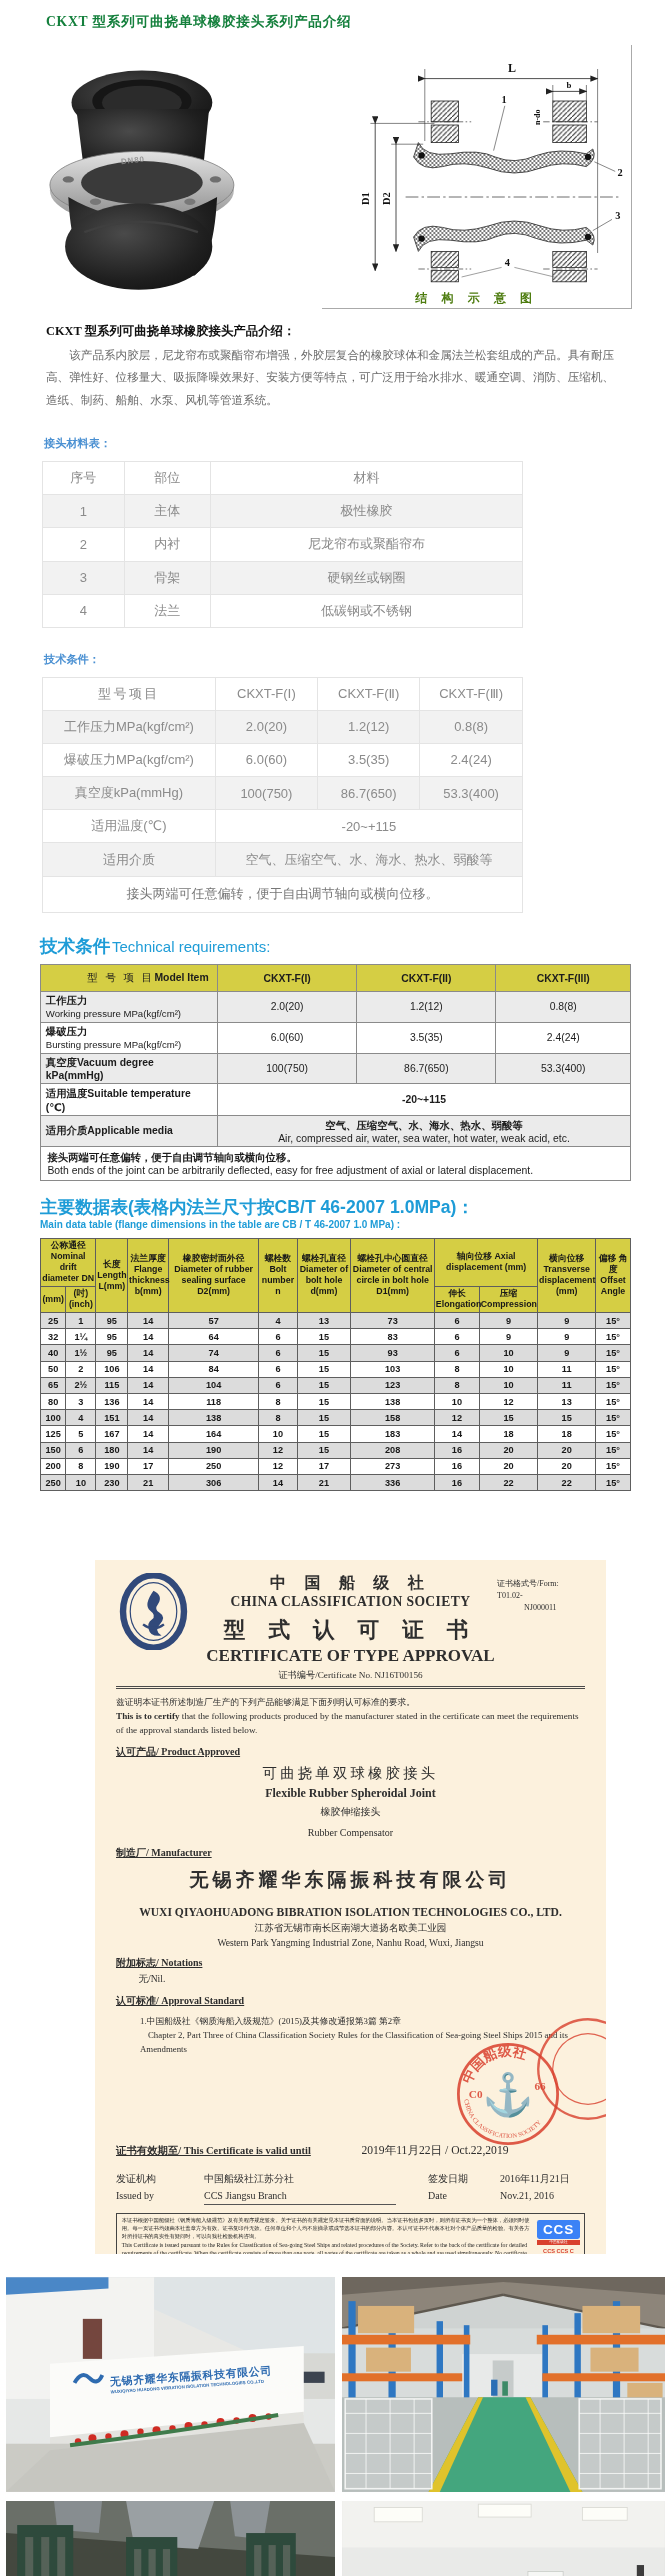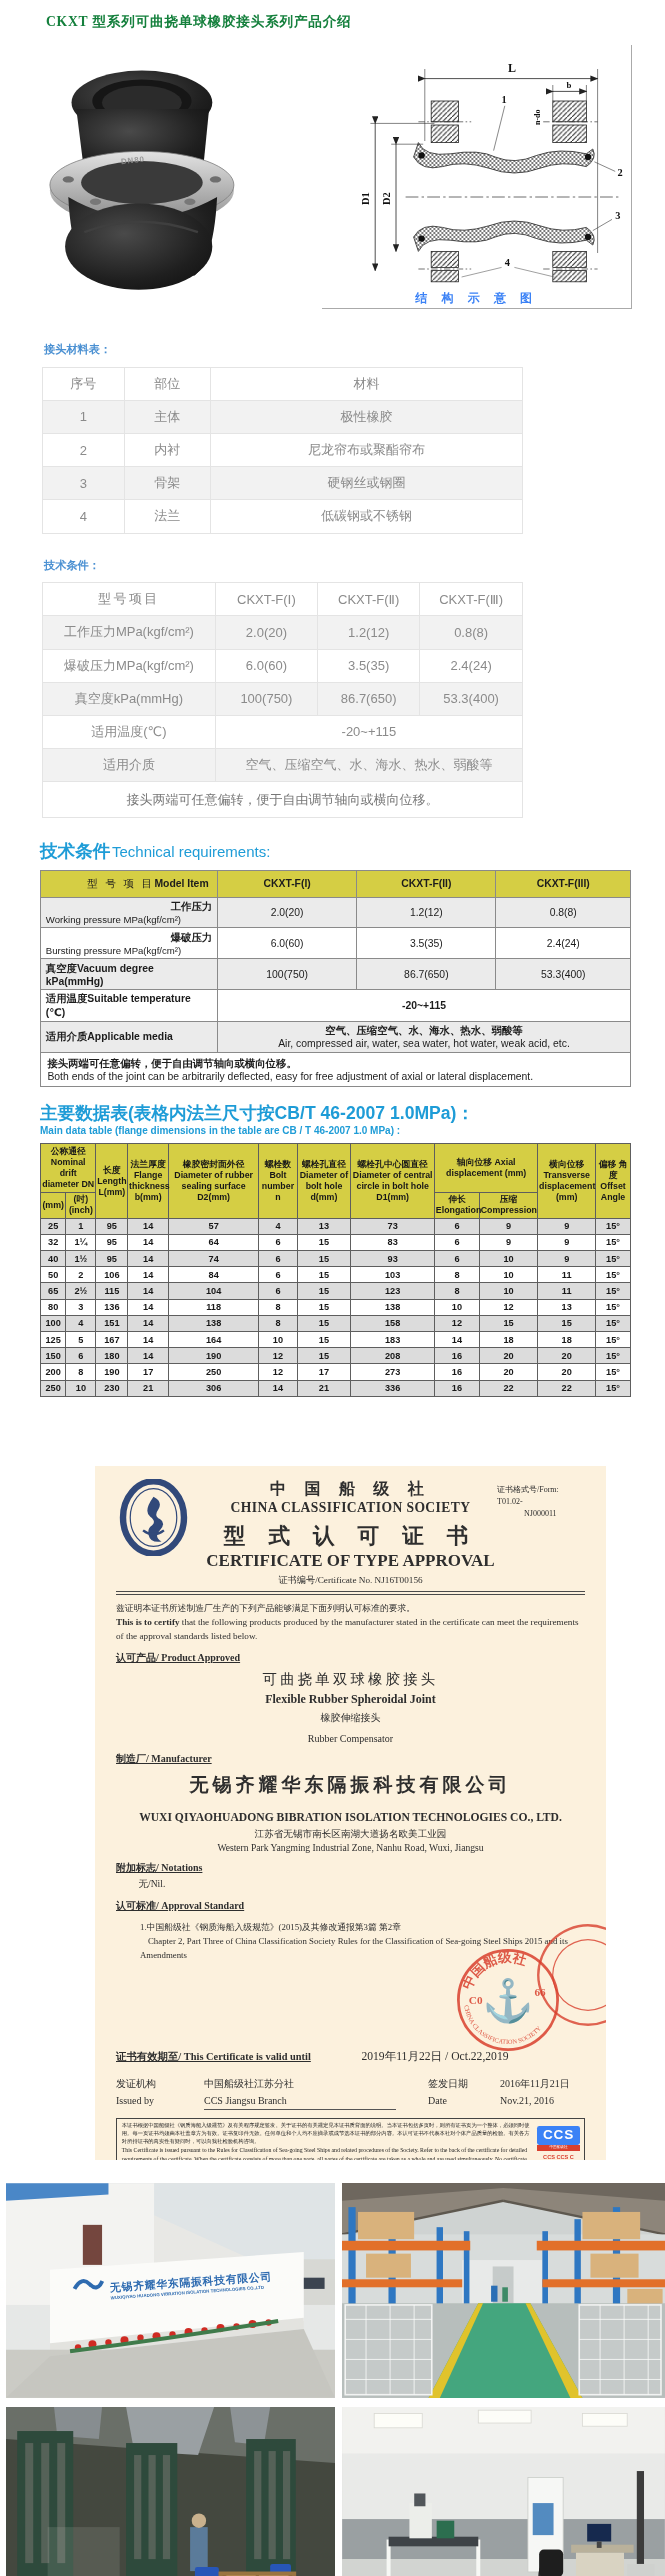--- a/index.html
+++ b/index.html
@@ -4,21 +4,21 @@
 <style>
   html,body{margin:0;padding:0;background:#fff;}
   body{width:665px;font-family:"Liberation Sans","DejaVu Sans",sans-serif;color:#333;}
   .page{width:665px;position:relative;}
 
   
   .title{margin:13px 0 0 46px;font:bold 13.6px "Liberation Serif","DejaVu Serif",serif;color:#15803d;letter-spacing:0.8px;}
   .hero{position:relative;height:287px;}
   .product-photo{position:absolute;left:44px;top:30px;width:199px;height:232px;background:#fff;}
   .diagram{position:absolute;left:322px;top:14.4px;width:309px;height:263px;border-right:0.8px solid #aaa;border-bottom:0.8px solid #aaa;background:#fff;}
-  .diagram-caption{text-align:center;font:bold 12px "Liberation Serif",serif;letter-spacing:5.6px;color:#3b82f6;margin-top:1.6px;}
+  .diagram-caption{text-align:center;font:bold 12px "Liberation Serif",serif;letter-spacing:5.6px;color:#4d7c0f;margin-top:1.6px;}
 
   
   .intro{margin:4.8px 44px 0 46px;font-family:"Liberation Serif","DejaVu Serif",serif;}
   .intro-h{font-weight:bold;font-size:12.4px;color:#111;}
   .intro-p{margin:4.8px 0 0 0;text-indent:2em;font-size:11.6px;line-height:1.95;color:#6b6b6b;}
 
   
   .sec-label{margin:24px 0 9.6px 44px;font-size:11.2px;font-weight:600;color:#4a90d2;}
 
   
@@ -34,21 +34,21 @@
   .big-h .en{font-size:15px;margin-left:1.6px;}
   .big-h2{margin:16px 0 6.4px 40px;color:#1e9cd7;line-height:1.25;}
   .big-h2 .zh{font-weight:bold;font-size:17.6px;}
   .big-h2 .en{font-weight:bold;font-size:10px;}
 
   
   .ytab{width:591px;margin-left:40px;font-size:10.4px;color:#1c1c1c;border:0.8px solid #6e6e6e;}
   .ytab th,.ytab td{border:0.8px solid #8a8a8a;padding:2.4px 4.8px;text-align:center;}
   .ytab thead th{background:#d5ce44;height:21px;}
   .ytab .hzh{font-weight:normal;letter-spacing:2.4px;margin-left:38px;}
-  .ytab .lblzh{font-weight:bold;display:block;text-align:right;margin-left:13px;}
+  .ytab .lblzh{font-weight:bold;display:block;text-align:left;}
   .ytab .lblen{display:block;text-align:left;font-size:9.6px;}
   .ytab tr.alt{background:#ebebeb;}
   .ytab .ftr td{text-align:left;padding:4px 6.4px;}
   .ytab .ftr .zh{font-weight:bold;display:block;}
 
   
   .mtab{width:591px;margin-left:40px;font-size:9.2px;color:#181818;border:0.8px solid #555;}
   .mtab th,.mtab td{border:0.8px solid #5e5e5e;padding:0.8px 1.6px;text-align:center;}
   .mtab thead th{background:#d5ce44;font-weight:bold;font-size:8.8px;line-height:1.25;padding:1.6px 0.8px;}
   .mtab thead .en{font-weight:bold;}
@@ -222,20 +222,24 @@
         <line x1="276" y1="280" x2="344" y2="280" stroke="#222" stroke-dasharray="8 3 2 3" stroke-width=".8"></line>
 
         <text x="228" y="276" font-size="13" font-weight="bold" font-family="serif" fill="#111">4</text>
         <line x1="224" y1="278" x2="174" y2="290" stroke="#555" stroke-width=".7"></line>
         <line x1="240" y1="278" x2="290" y2="290" stroke="#555" stroke-width=".7"></line>
       </svg>
       <div class="diagram-caption">结 构 示 意 图</div>
     </div>
   </div>
 
+  <div class="intro">
+    <div class="intro-h">CKXT 型系列可曲挠单球橡胶接头产品介绍：</div>
+    <p class="intro-p">该产品系内胶层，尼龙帘布或聚酯帘布增强，外胶层复合的橡胶球体和金属法兰松套组成的产品。具有耐压高、弹性好、位移量大、吸振降噪效果好、安装方便等特点，可广泛用于给水排水、暖通空调、消防、压缩机、造纸、制药、船舶、水泵、风机等管道系统。</p>
+  </div>
 
   <div class="sec-label">接头材料表：</div>
   <table class="gray">
     <colgroup>
         <col style="width:17%">
         <col style="width:18%">
         <col style="width:65%">
       </colgroup>
     <thead>
       <tr>

